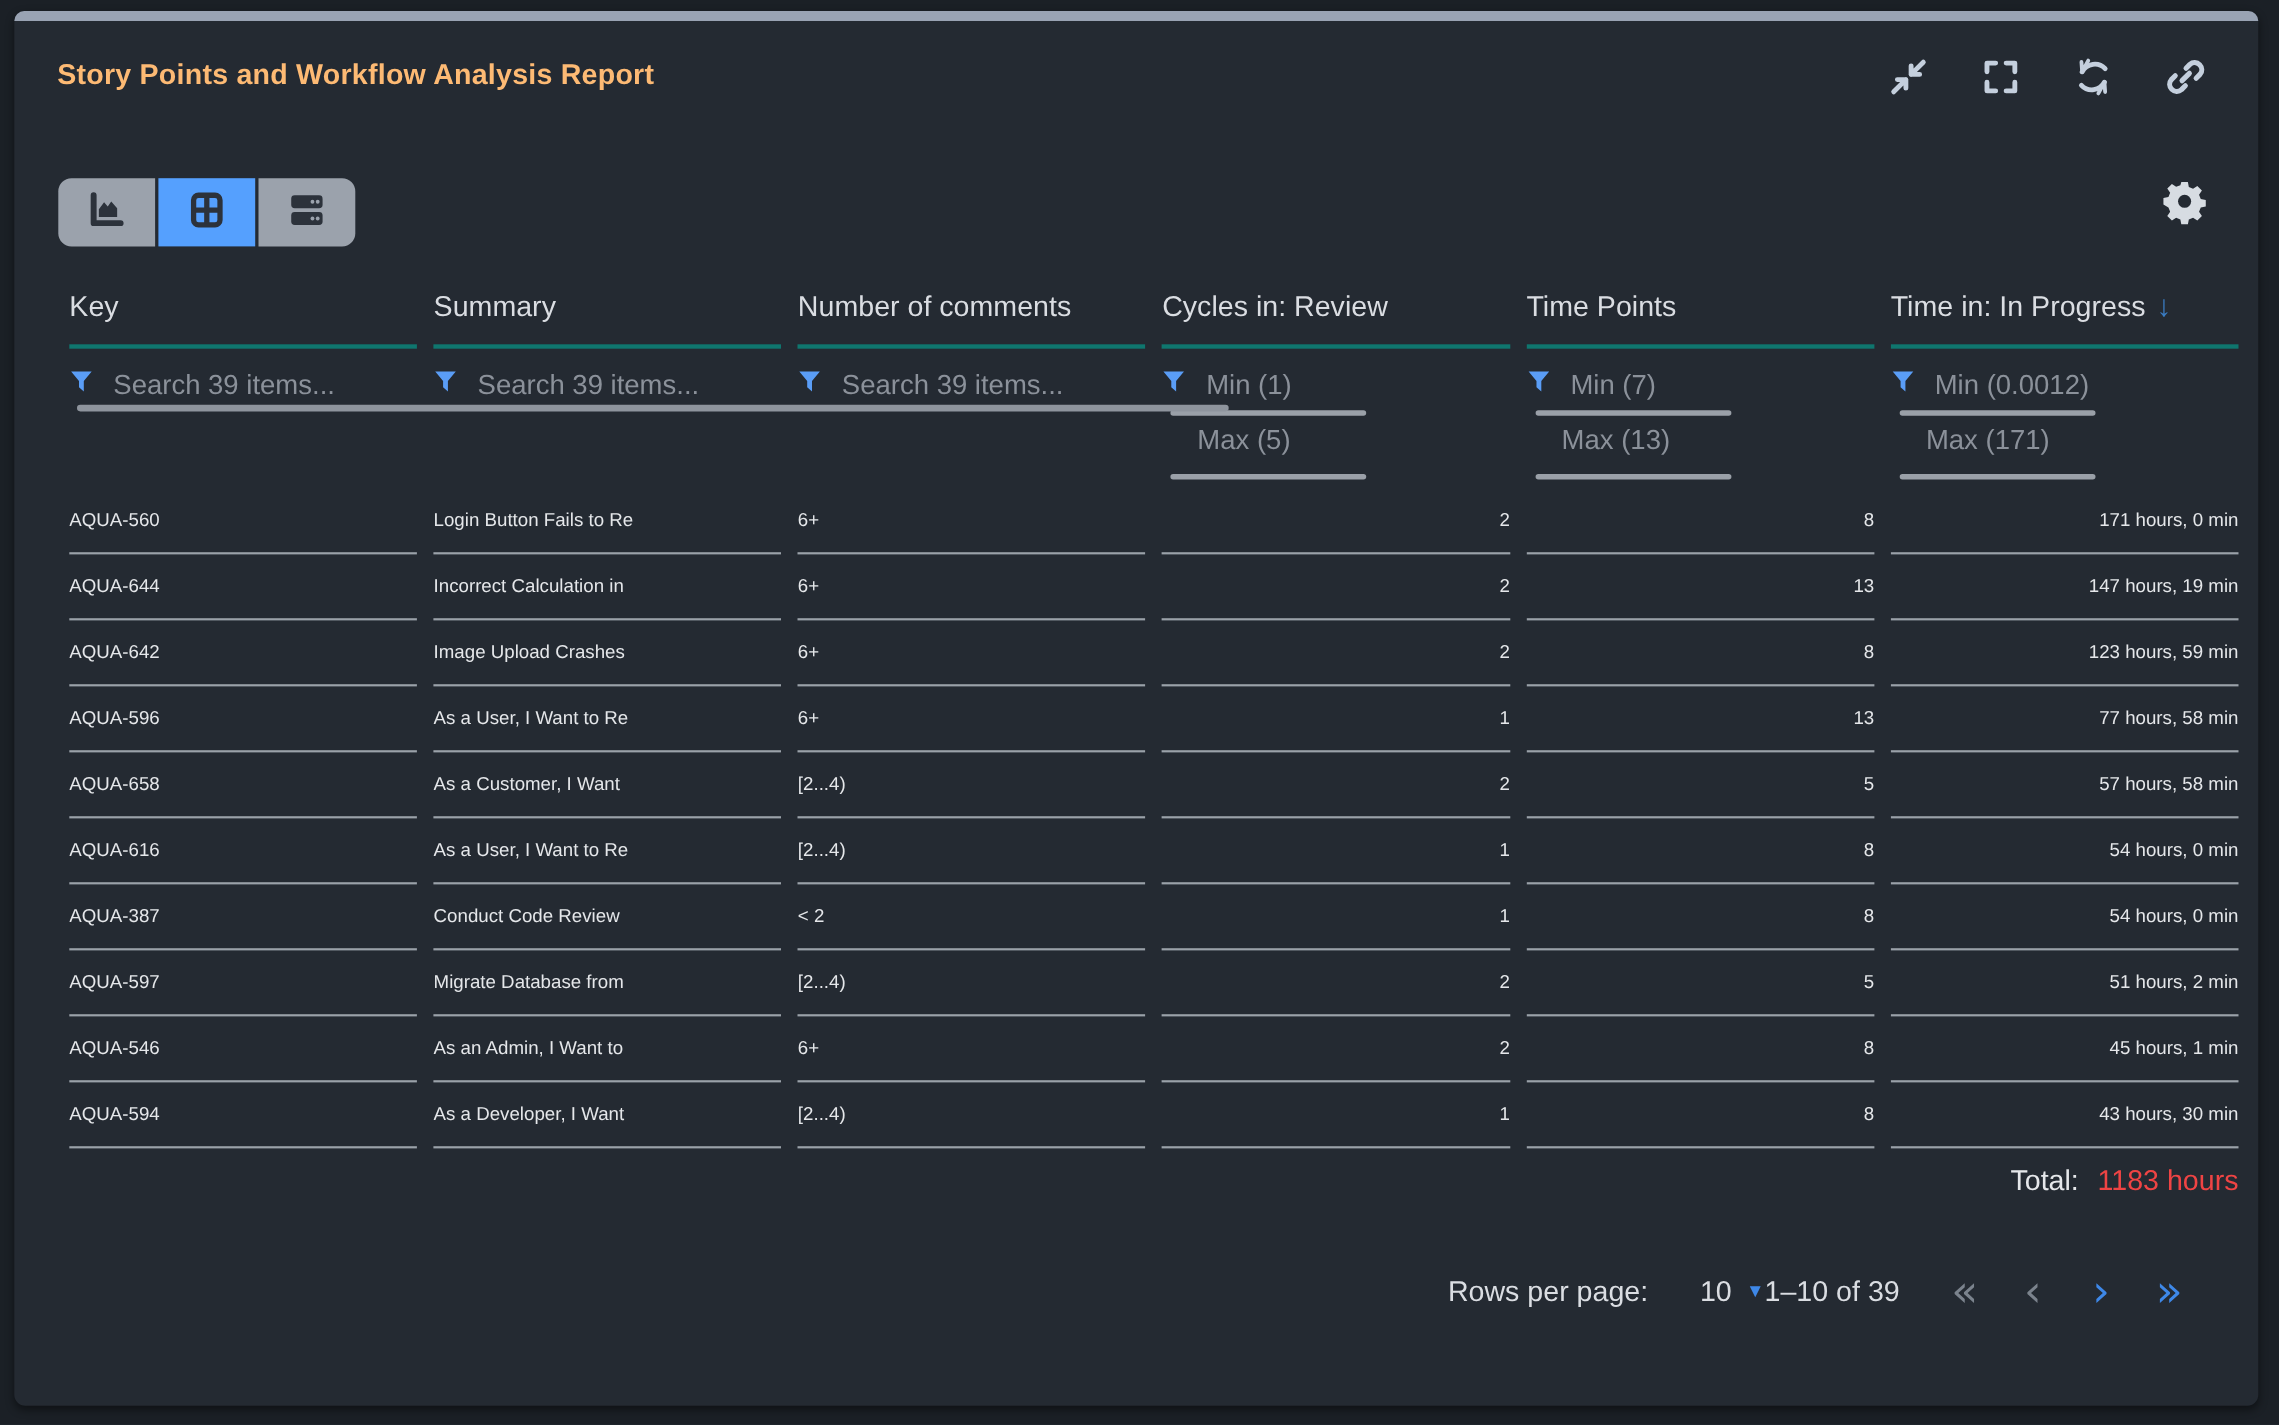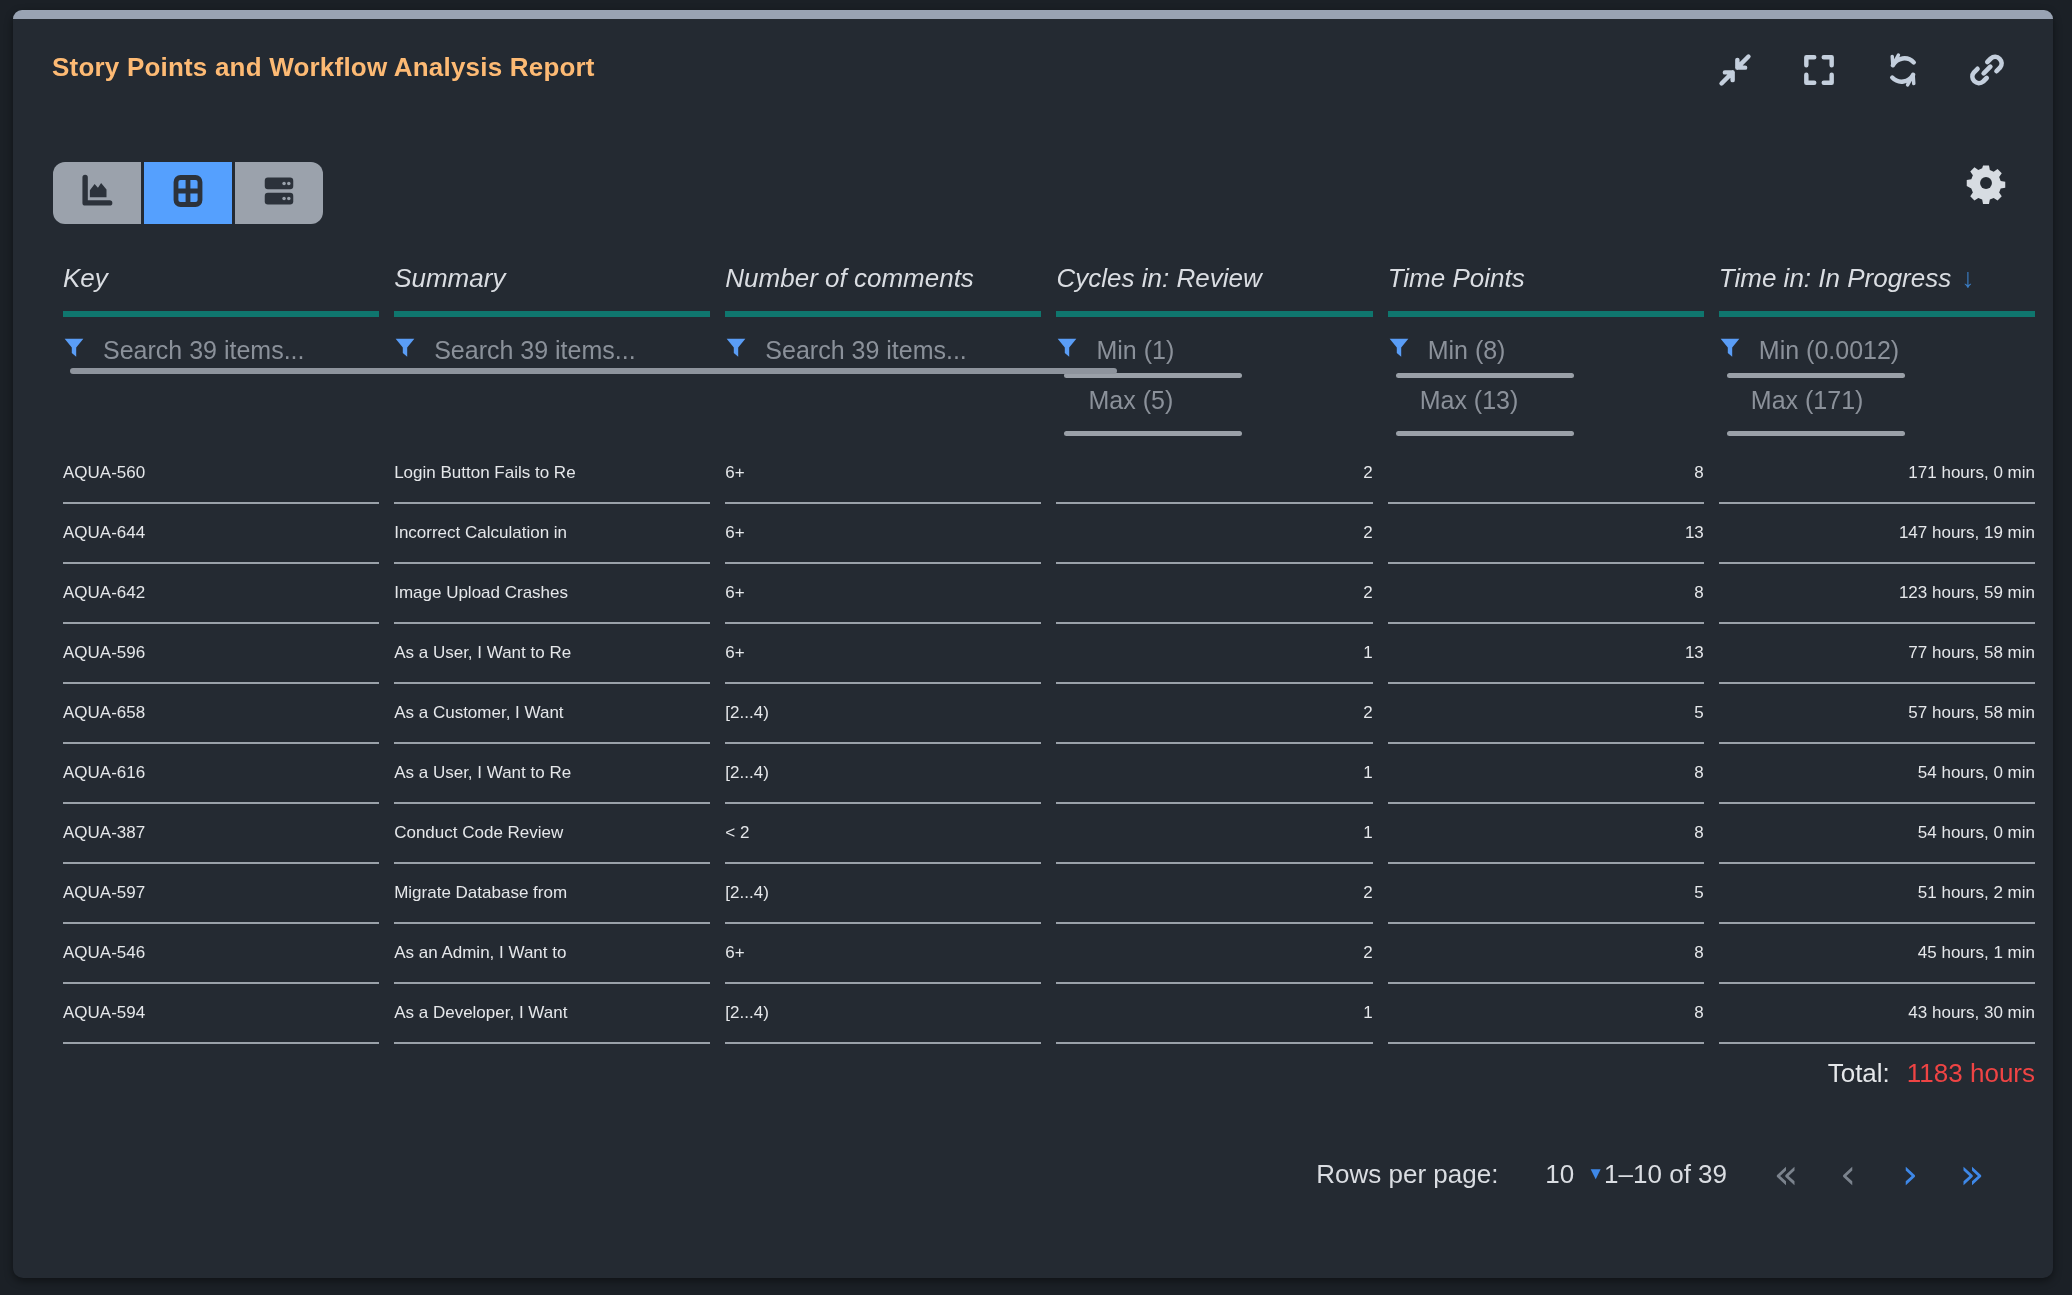--- a/index.html
+++ b/index.html
@@ -40,22 +40,22 @@
   .tbtn:last-child{border-radius:0 12px 12px 0;}
   .tbtn.active{background:#55a0fe;}
 
   
   .tbl{
     position:absolute;left:50px;top:245px;width:1972px;
     display:grid;grid-template-columns:repeat(6,1fr);column-gap:15px;
   }
   .h{
     height:62px;box-sizing:border-box;padding-top:8px;
-    border-bottom:6px solid #0f766e;
-    font-size:26px;color:#dadde2;white-space:nowrap;overflow:hidden;font-style:italic;
+    border-bottom:4px solid #0f766e;
+    font-size:26px;color:#dadde2;white-space:nowrap;overflow:hidden;
   }
   .sort{color:#3a7cc2;margin-left:10px;font-size:27px;}
   .f1{height:64px;box-sizing:border-box;padding-top:18px;}
   .f2{height:63px;box-sizing:border-box;padding-top:4px;}
   .frow{display:flex;align-items:center;gap:18px;font-size:25px;color:#8b919a;height:30px;white-space:nowrap;}
   .f2 .frow{padding-left:32px;}
   .ubar{height:5px;background:#9aa0a8;width:178px;margin:8px 0 0 8px;border-radius:2.5px;}
   .f2 .ubar{margin-top:16px;}
   .c{
     height:60px;line-height:58px;box-sizing:border-box;
@@ -206,21 +206,21 @@
             </svg></span>
           <span>Min (1)</span>
         </div>
         <div class="ubar"></div>
       </div>
       <div class="f1">
         <div class="frow">
           <span><svg width="22" height="22" viewBox="0 0 20 20">
               <path d="M1.5 1.5 h17 l-6.5 8 v8.5 l-4-3.4 v-5.1 Z" fill="#5a9df6"></path>
             </svg></span>
-          <span>Min (8)</span>
+          <span>Min (7)</span>
         </div>
         <div class="ubar"></div>
       </div>
       <div class="f1">
         <div class="frow">
           <span><svg width="22" height="22" viewBox="0 0 20 20">
               <path d="M1.5 1.5 h17 l-6.5 8 v8.5 l-4-3.4 v-5.1 Z" fill="#5a9df6"></path>
             </svg></span>
           <span>Min (0.0012)</span>
         </div>

